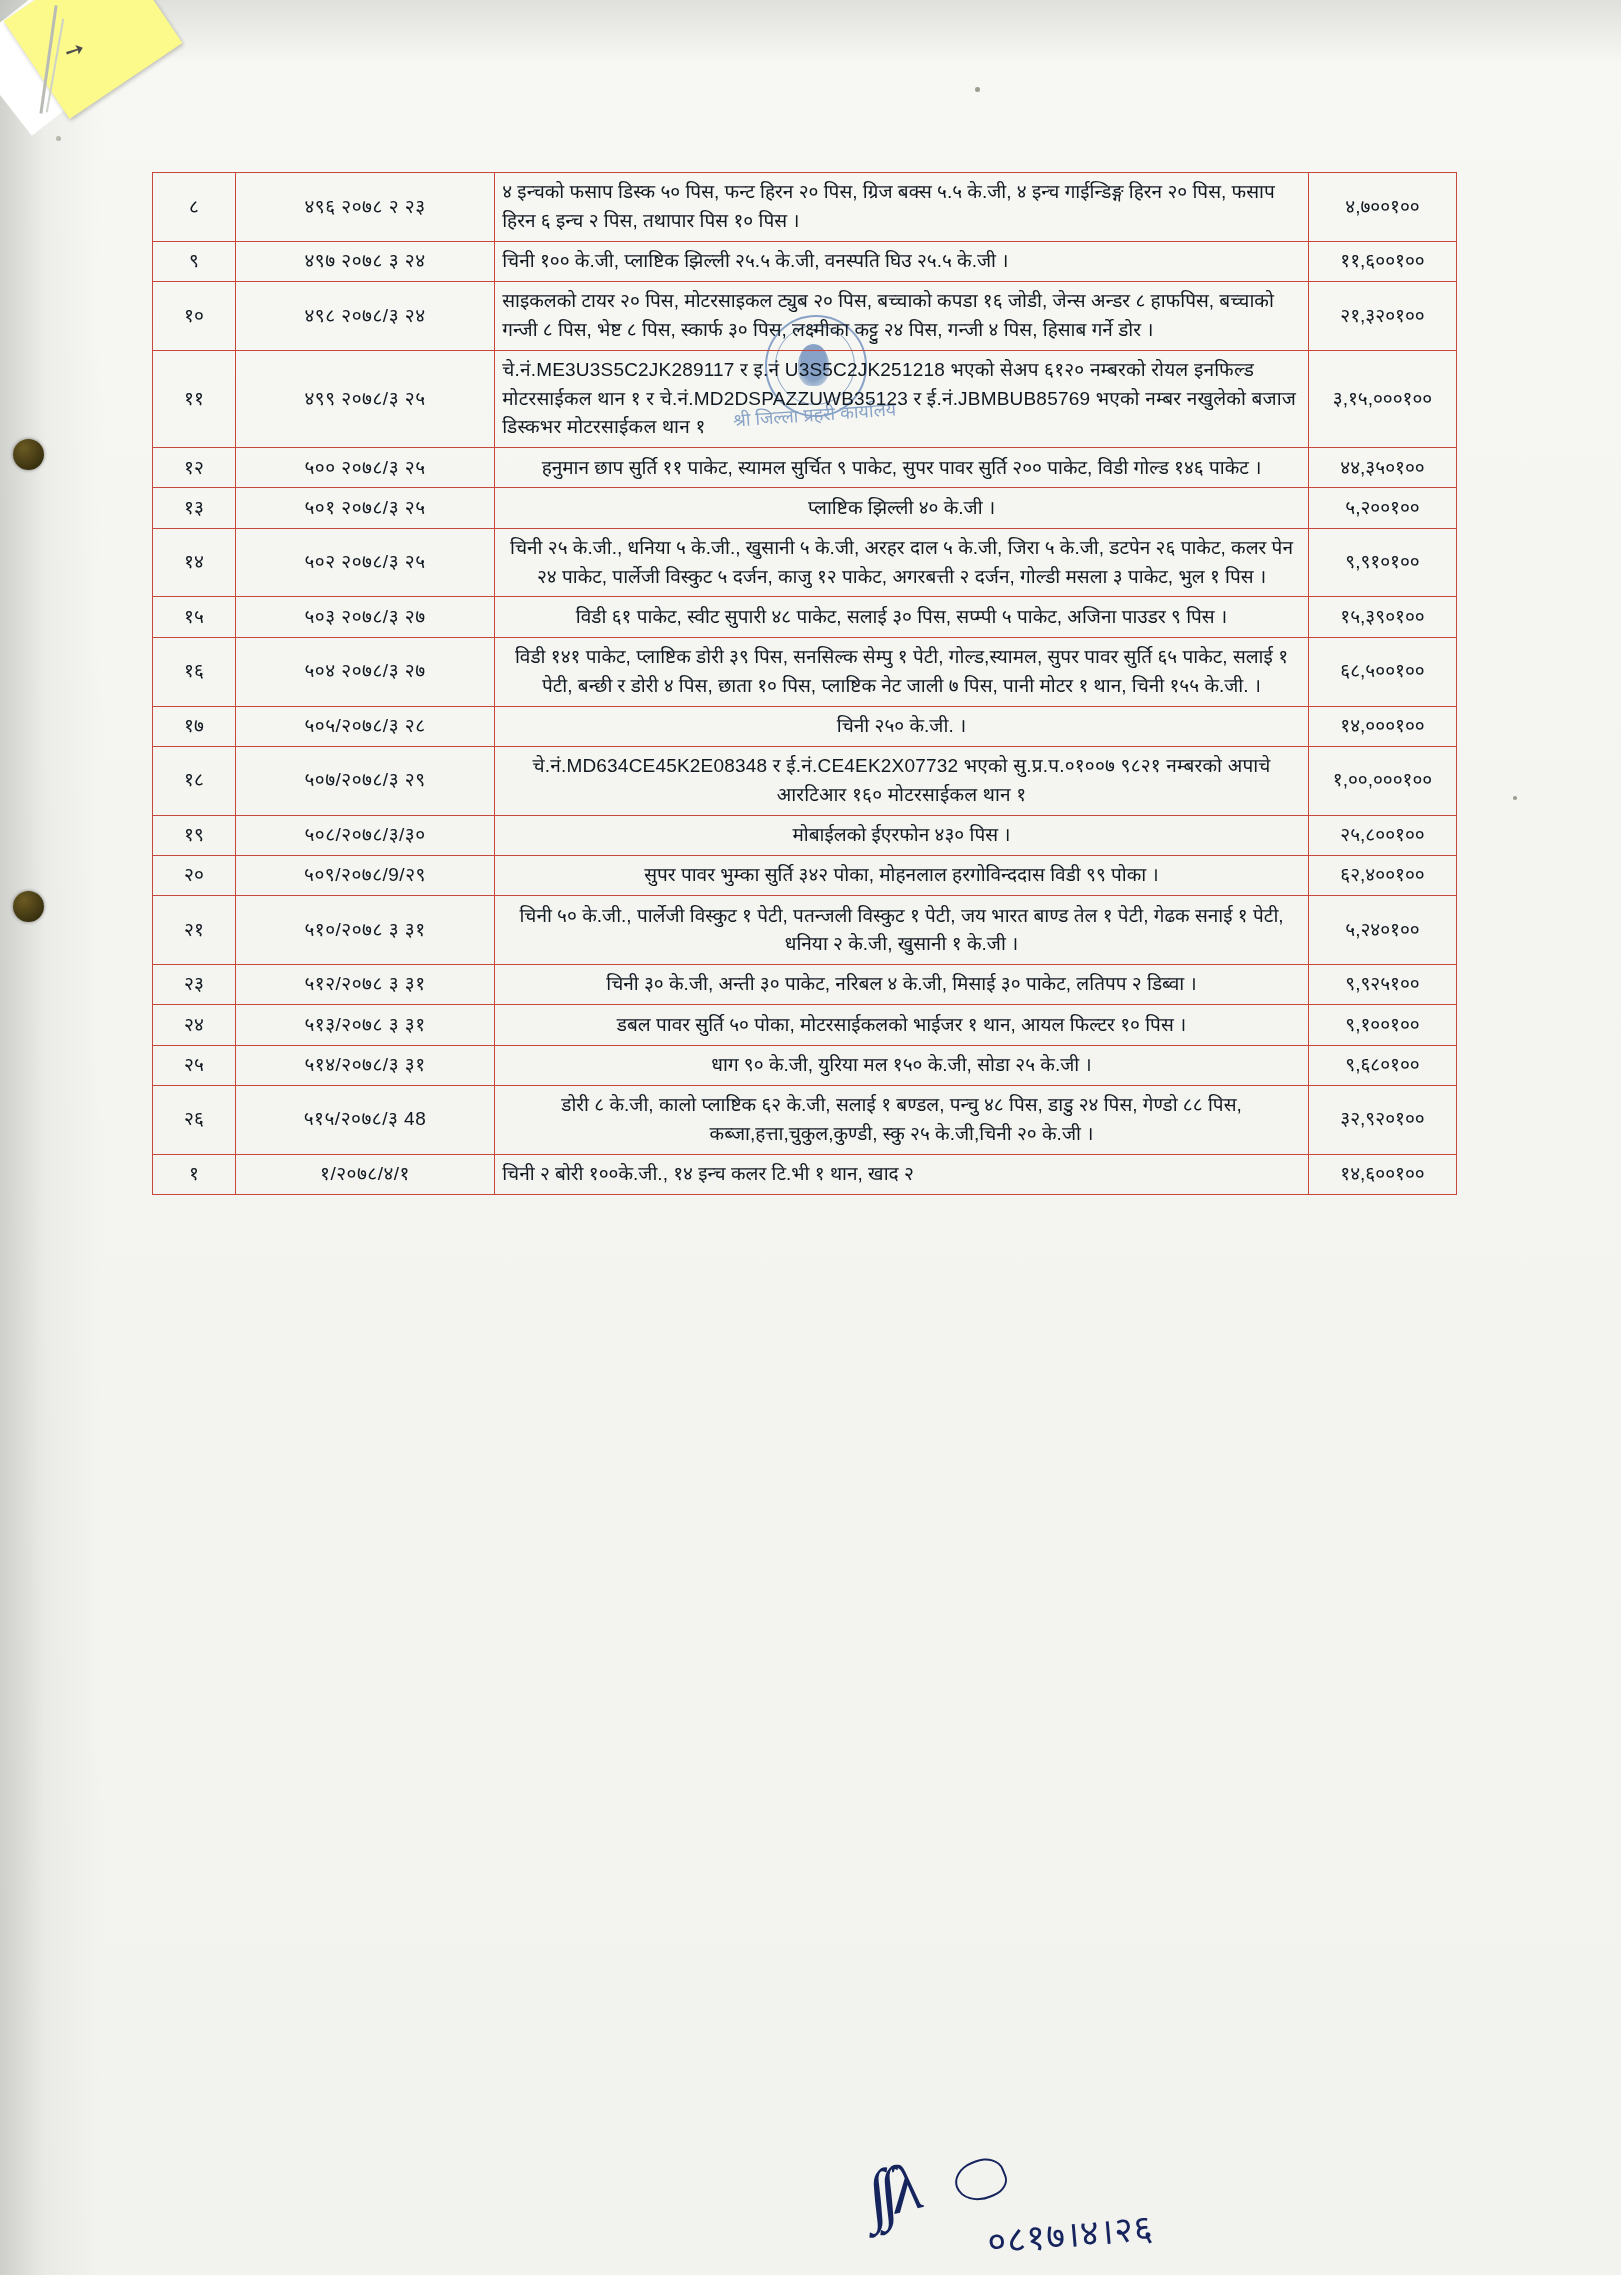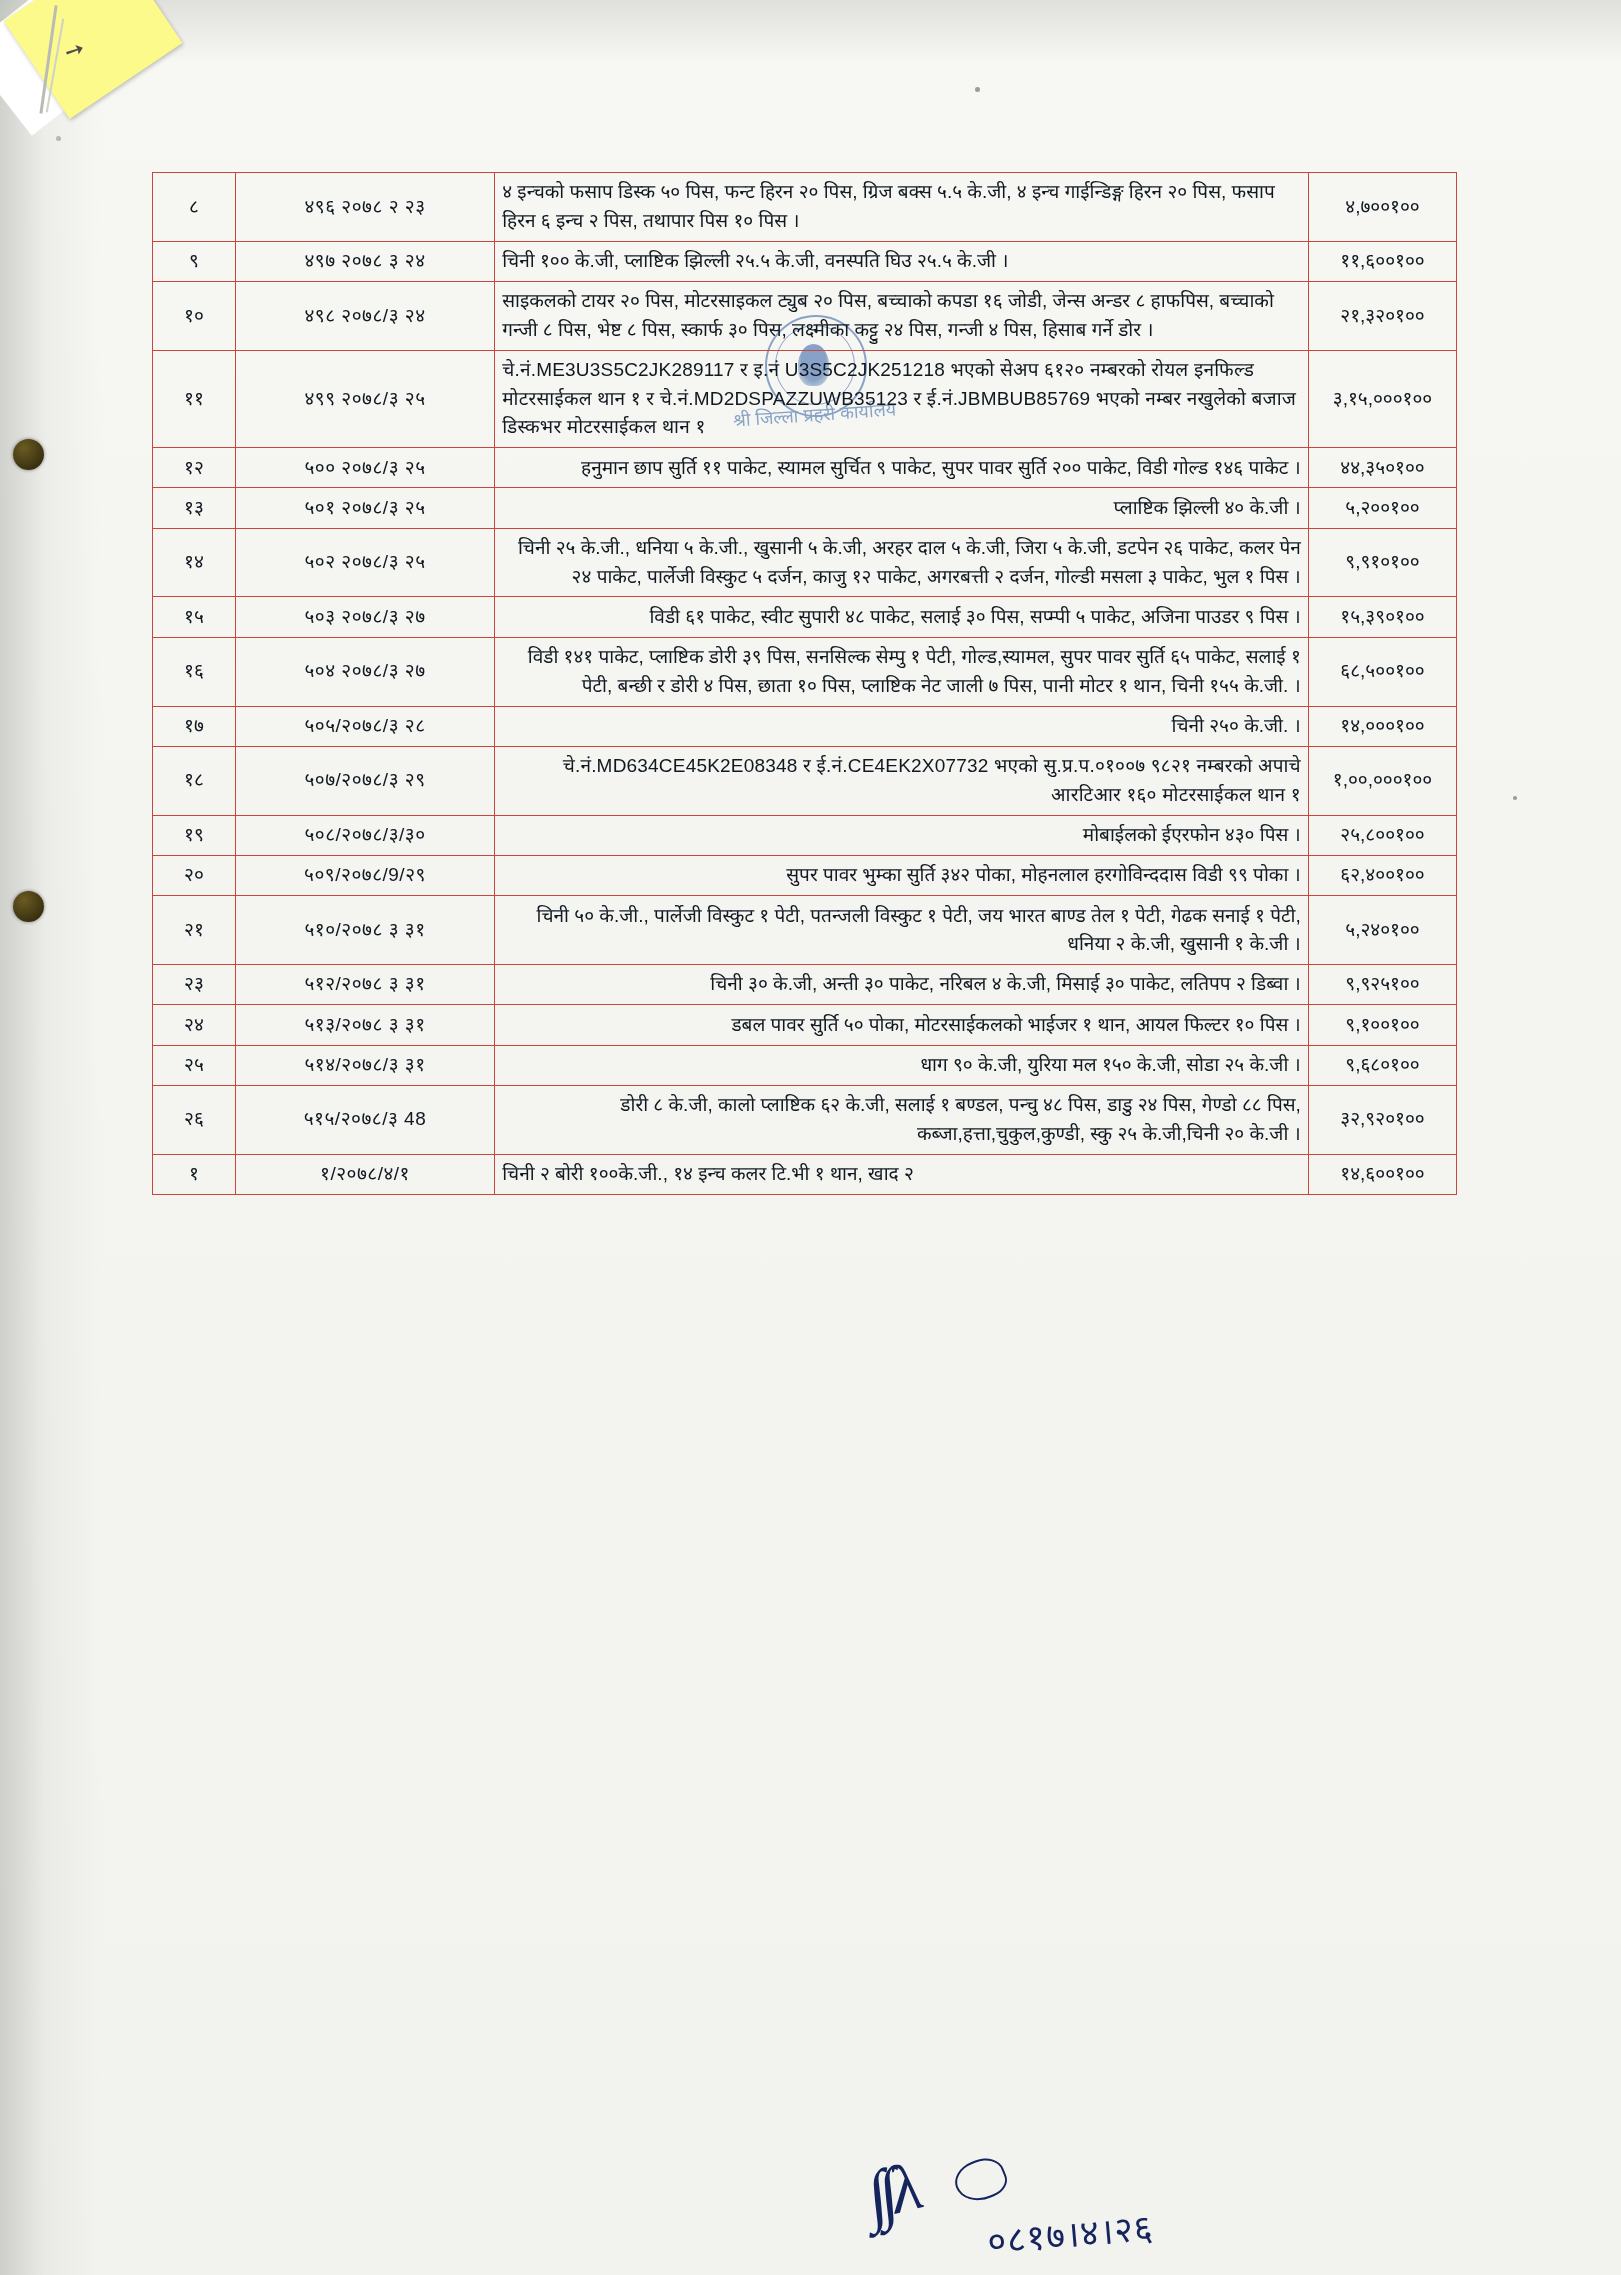--- a/index.html
+++ b/index.html
@@ -121,21 +121,21 @@
     padding-bottom: 7.2px;
     color: #16202a;
   }
   td.ref {
     text-align: center;
     font-size: 20px;
     letter-spacing: 0.5px;
     color: #14202c;
   }
   td.desc {
-    text-align: right;
+    text-align: center;
     font-size: 20px;
     color: #0f1a24;
   }
   td.desc.just {
     text-align: left;
     margin-top: 25px;
   }
   td.amt {
     text-align: center;
     font-size: 20px;

